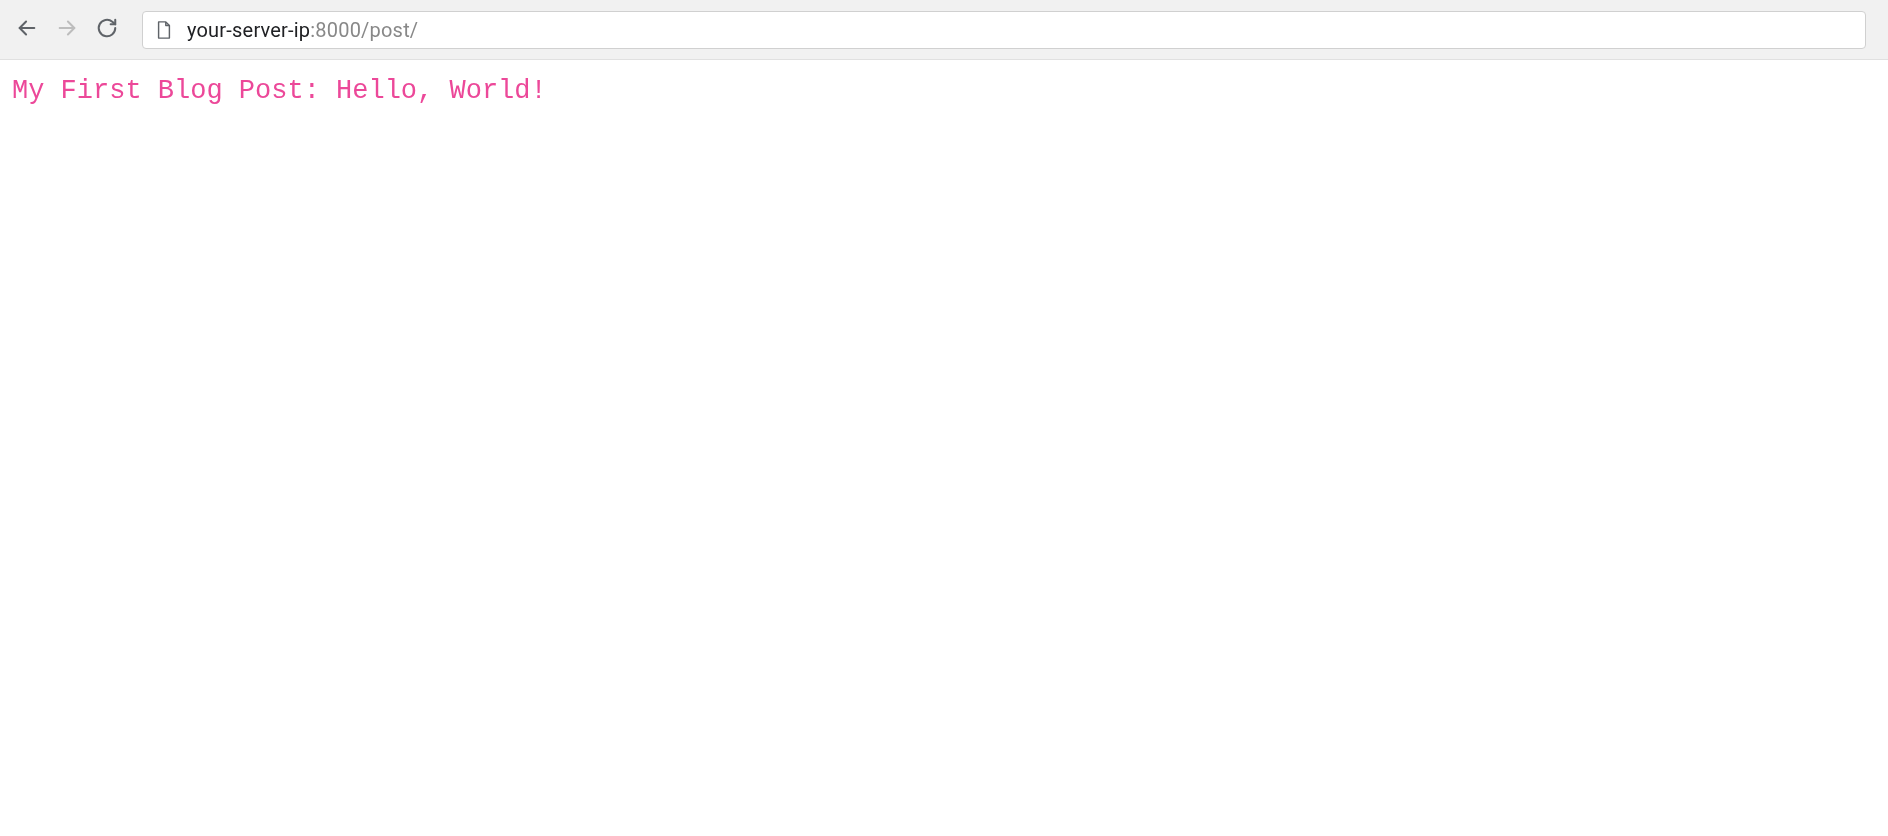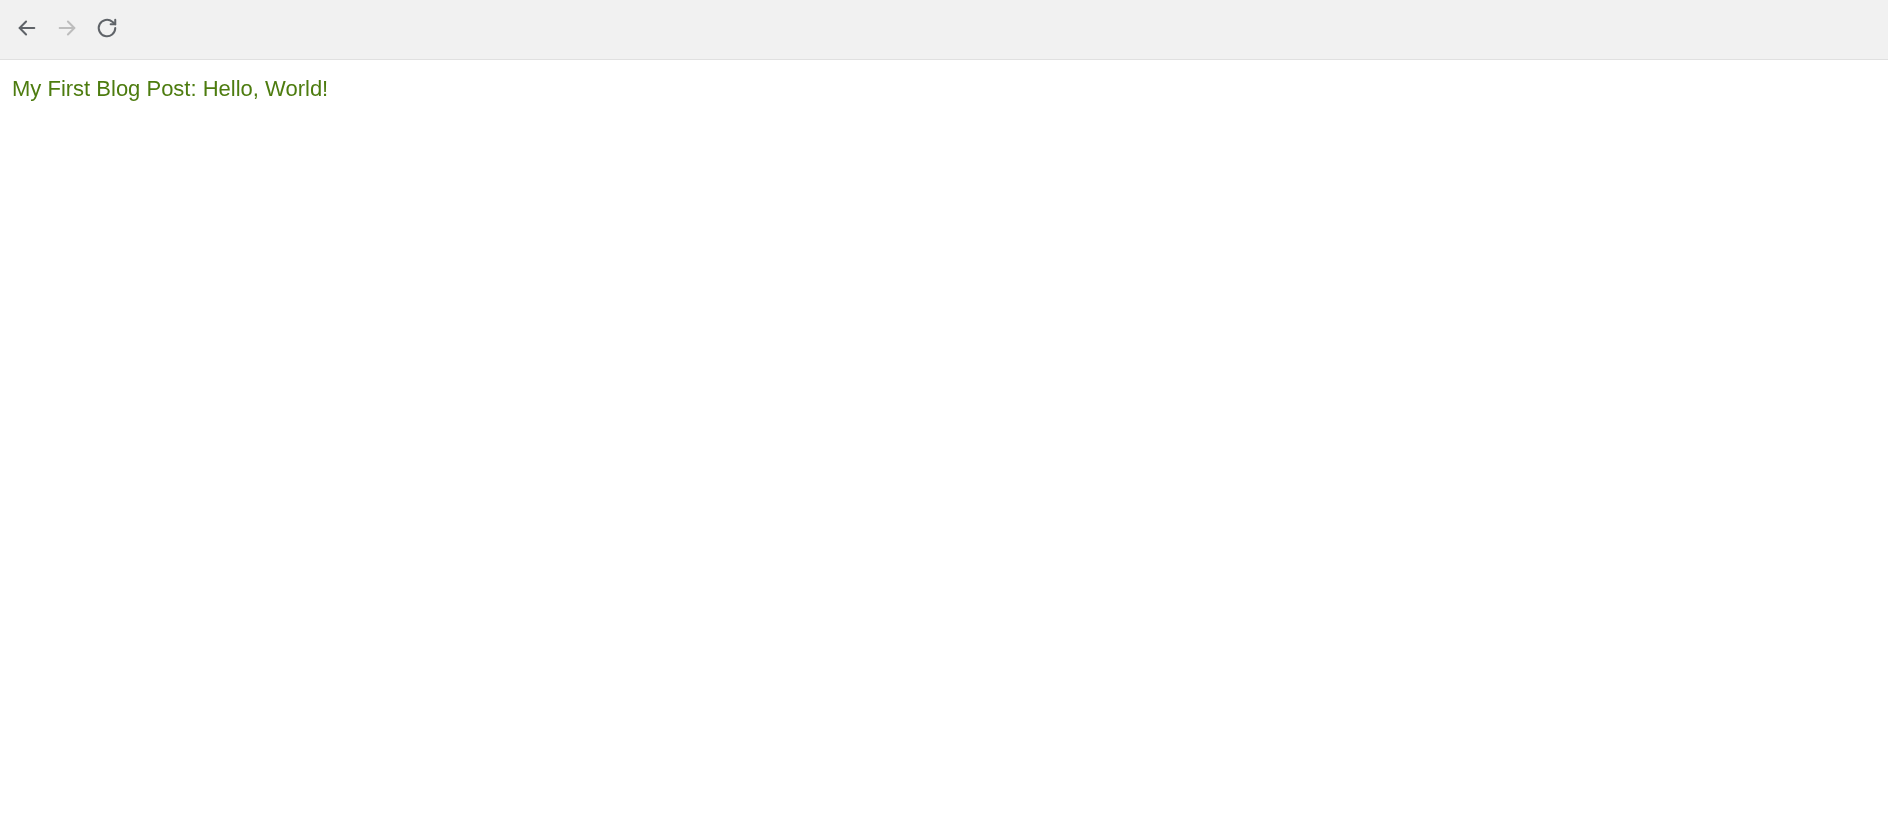--- a/index.html
+++ b/index.html
@@ -72,23 +72,23 @@
       color: #202124;
     }
     .url-path {
       color: #888888;
     }
     .content {
       padding: 16px 12px;
       background: #ffffff;
     }
     .content-text {
-      font-family: Liberation Sans, sans-serif;
-      font-size: 22px;
-      color: #4d7c0f;
+      font-family: Liberation Mono, monospace;
+      font-size: 27px;
+      color: #ec4899;
     }
   </style>
 </head>
 <body>
 
 <div class="toolbar">
   <button class="nav-btn">
     <span>
       <svg viewBox="0 0 24 24" fill="none" stroke="#5f6368" stroke-width="2.2" stroke-linecap="round" stroke-linejoin="round">
         <line x1="20" y1="12" x2="4" y2="12"></line>
@@ -105,17 +105,28 @@
     </span>
   </button>
   <button class="nav-btn">
     <span>
       <svg viewBox="0 0 24 24" fill="none" stroke="#5f6368" stroke-width="2.2" stroke-linecap="round" stroke-linejoin="round">
         <path d="M21 12a9 9 0 1 1-3.2-6.9L21 8"></path>
         <polyline points="21 3 21 8 16 8"></polyline>
       </svg>
     </span>
   </button>
+  <div class="address-bar">
+    <span class="page-icon">
+      <svg viewBox="0 0 16 20" fill="none" stroke="#5f6368" stroke-width="1.6" stroke-linejoin="round">
+        <path d="M2 1 H10 L14 5 V19 H2 Z"></path>
+        <path d="M10 1 V5 H14"></path>
+      </svg>
+    </span>
+    <span class="url-text">
+      <span class="url-host">your-server-ip</span><span class="url-path">:8000/post/</span>
+    </span>
+  </div>
 </div>
 
 <div class="content">
   <div class="content-text">My First Blog Post: Hello, World!</div>
 </div>
 
 </body></html>

